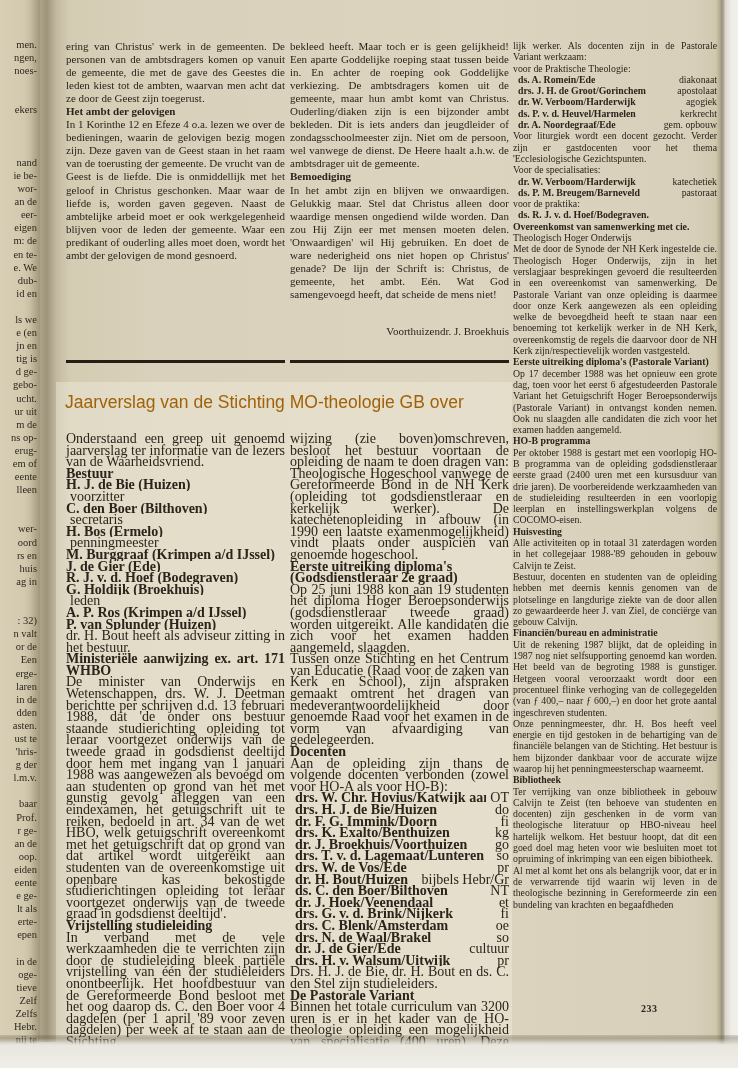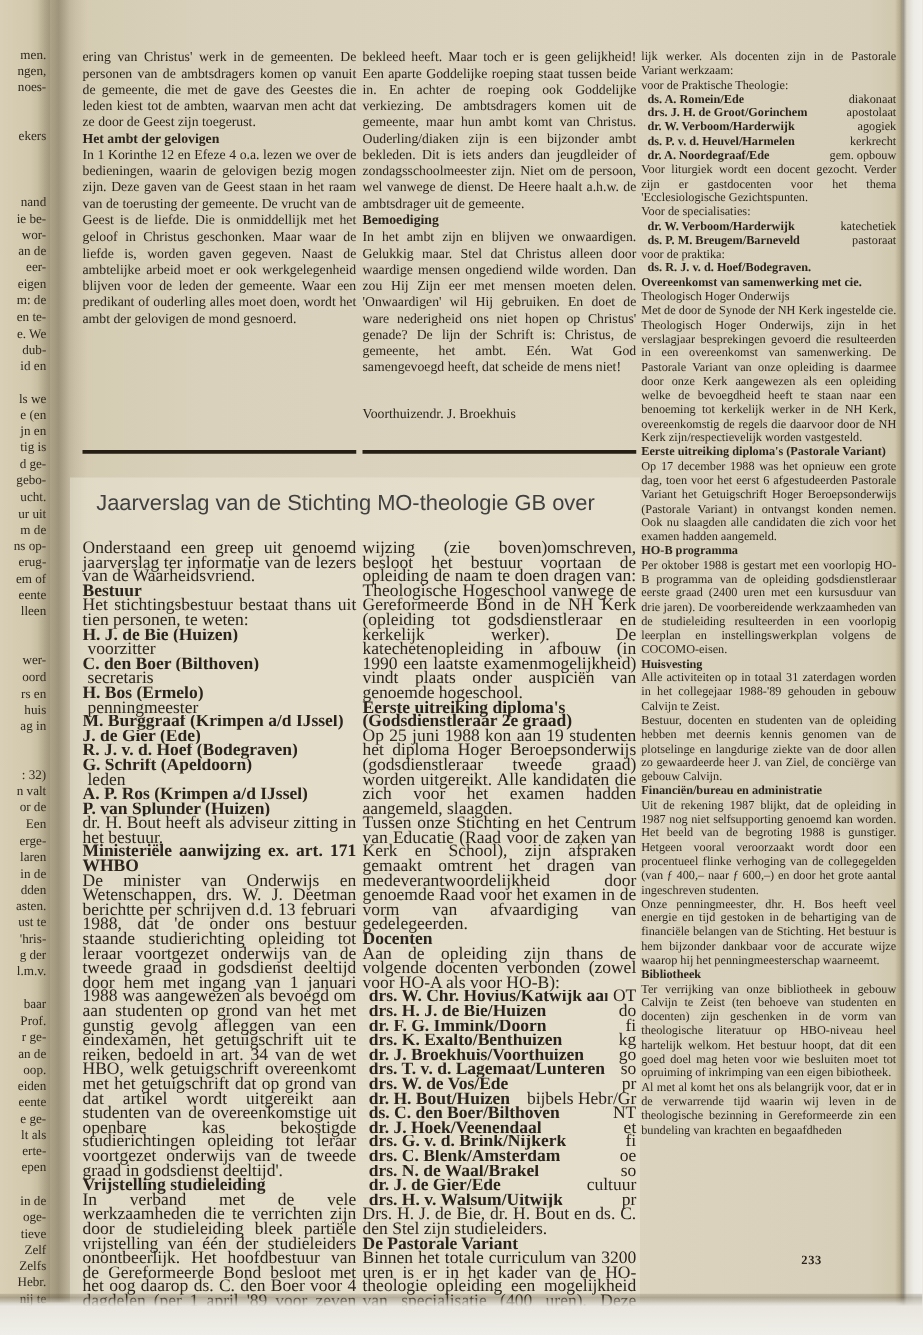--- a/index.html
+++ b/index.html
@@ -25,33 +25,33 @@
   }
   .gutter {
     position:absolute; left:30px; top:0; width:40px; height:1042px;
     background:linear-gradient(90deg, rgba(74,64,44,0) 0, rgba(74,64,44,0.35) 42%, rgba(74,64,44,0.12) 65%, rgba(74,64,44,0) 100%);
   }
   .coltext { position:absolute; font-size:11px; line-height:13.05px; text-align:justify; }
   #col1top { left:66px; top:40px;  width:219px; }
   #col2top { left:290px; top:40px; width:219px; }
   .coltext p { margin:0; }
   .bhead { font-weight:bold; margin-top:13px; }
-  .signature { display:flex; justify-content:flex-start; margin-top:24px; }
+  .signature { display:flex; justify-content:flex-end; margin-top:24px; }
   .endrule { position:absolute; height:3px; background:#241e15; width:219px; }
   #rule1 { left:66px;  top:360px; }
   #rule2 { left:290px; top:360px; }
 
   .jvpanel {
     position:absolute; left:56px; top:382px; width:456px; height:666px;
     background:rgba(240,235,219,0.45);
   }
   .jvtitle {
     position:absolute; left:65px; top:394px; width:456px;
     font-family:"Liberation Sans", sans-serif;
-    font-size:17.5px; line-height:17.5px; color:#404040;margin-left:12px;
+    font-size:17.5px; line-height:17.5px; color:#a16207;
   }
   .jv { position:absolute; font-size:14px; line-height:11.6px; text-align:justify; }
   #jvcol1 { left:66px;  top:433px; width:219px; }
   #jvcol2 { left:290px; top:433px; width:219px; }
   #col3   { left:513px; top:40px;  width:204px; font-size:9.8px; line-height:11.3px; }
   .jv p { margin:0; }
   .shead { font-weight:bold; margin-top:8px; }
   .row { display:flex; justify-content:space-between; padding-left:5px; }
   .row .rname { white-space:nowrap; overflow:hidden;font-weight:bold; }
   .row .rrole { white-space:nowrap; padding-left:4px; }
@@ -177,21 +177,20 @@
 
 <div class="jvpanel"></div>
 
 <div class="jvtitle">
   <div>Jaarverslag van de Stichting MO-theologie GB over</div>
 </div>
 
 <div class="jv" id="jvcol1">
   <p>Onderstaand een greep uit genoemd jaarverslag ter informatie van de lezers van de Waarheidsvriend.</p>
   <p class="shead">Bestuur</p>
-  <p>Het stichtingsbestuur bestaat thans uit tien personen, te weten:</p>
   <div class="rows flush">
 
       <div class="row">
         <span class="rname">H. J. de Bie (Huizen)</span>
         <span class="rrole">voorzitter</span>
       </div>
 
       <div class="row">
         <span class="rname">C. den Boer (Bilthoven)</span>
         <span class="rrole">secretaris</span>
@@ -211,21 +210,21 @@
         <span class="rname">J. de Gier (Ede)</span>
         <span class="rrole"></span>
       </div>
 
       <div class="row">
         <span class="rname">R. J. v. d. Hoef (Bodegraven)</span>
         <span class="rrole"></span>
       </div>
 
       <div class="row">
-        <span class="rname">G. Schrift (Apeldoorn)</span>
+        <span class="rname">G. Holdijk (Broekhuis)</span>
         <span class="rrole">leden</span>
       </div>
 
       <div class="row">
         <span class="rname">A. P. Ros (Krimpen a/d IJssel)</span>
         <span class="rrole"></span>
       </div>
 
       <div class="row">
         <span class="rname">P. van Splunder (Huizen)</span>

